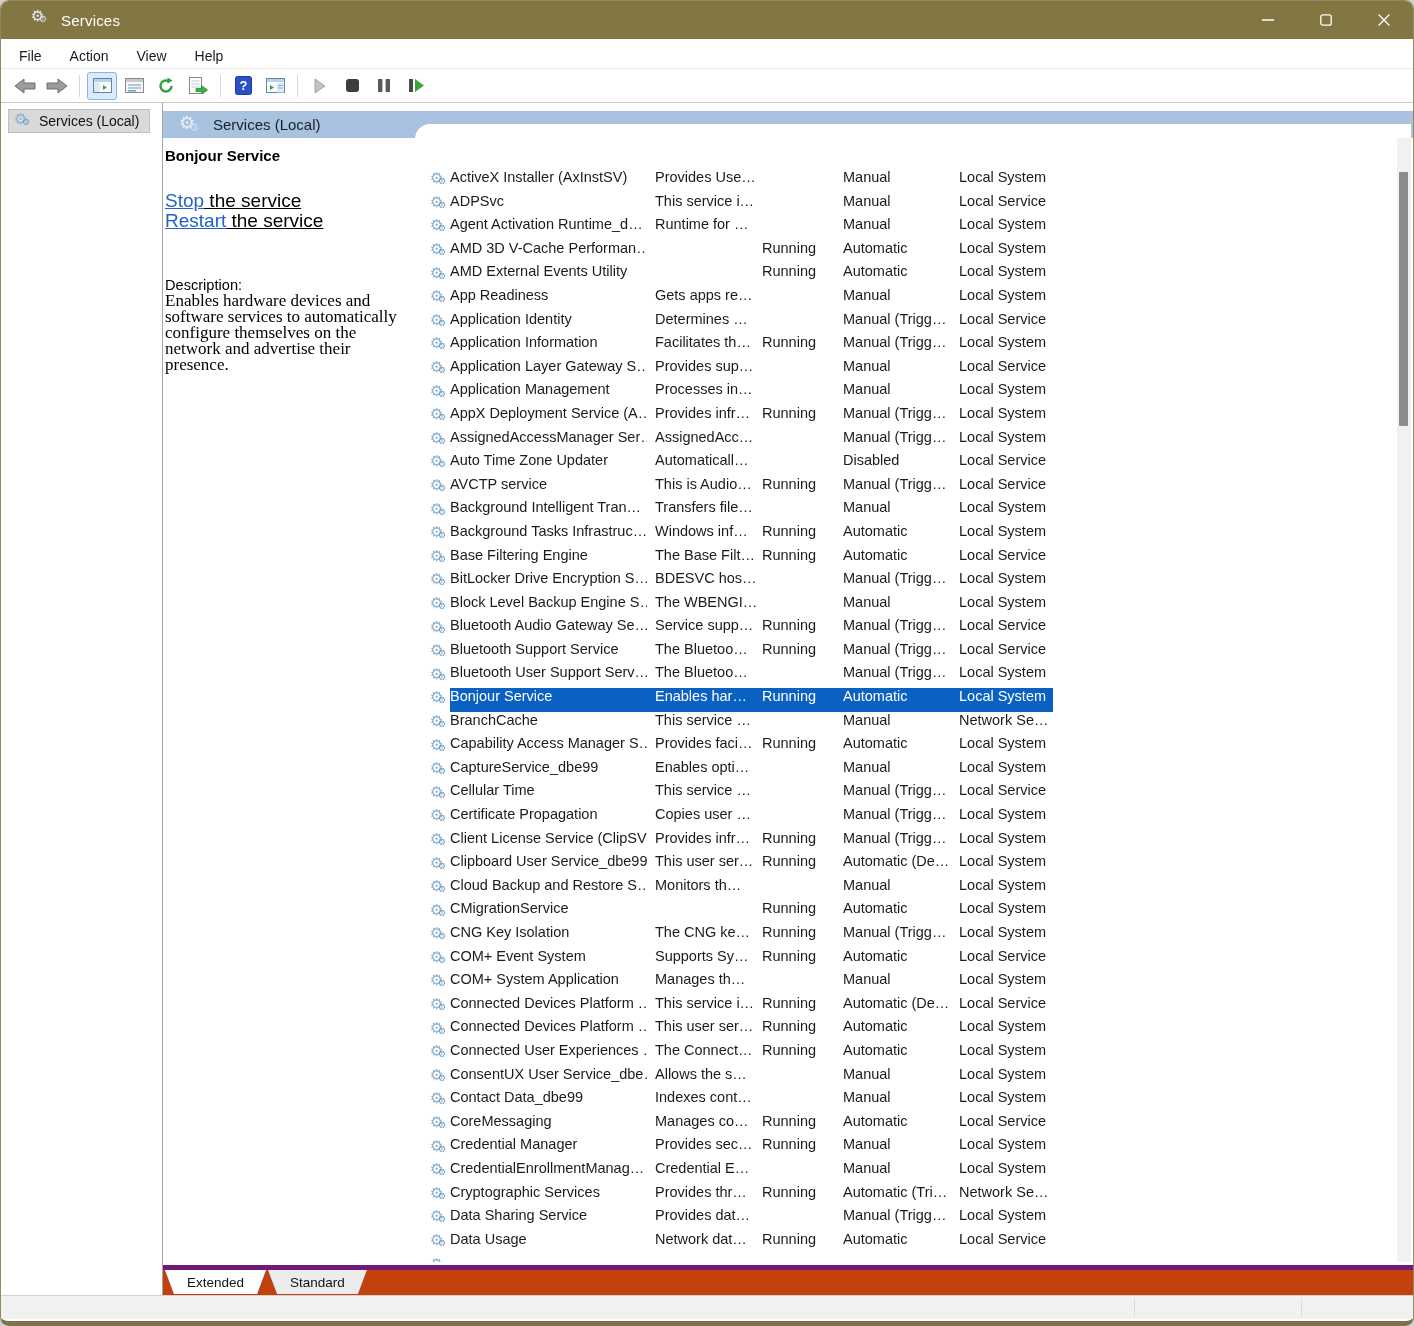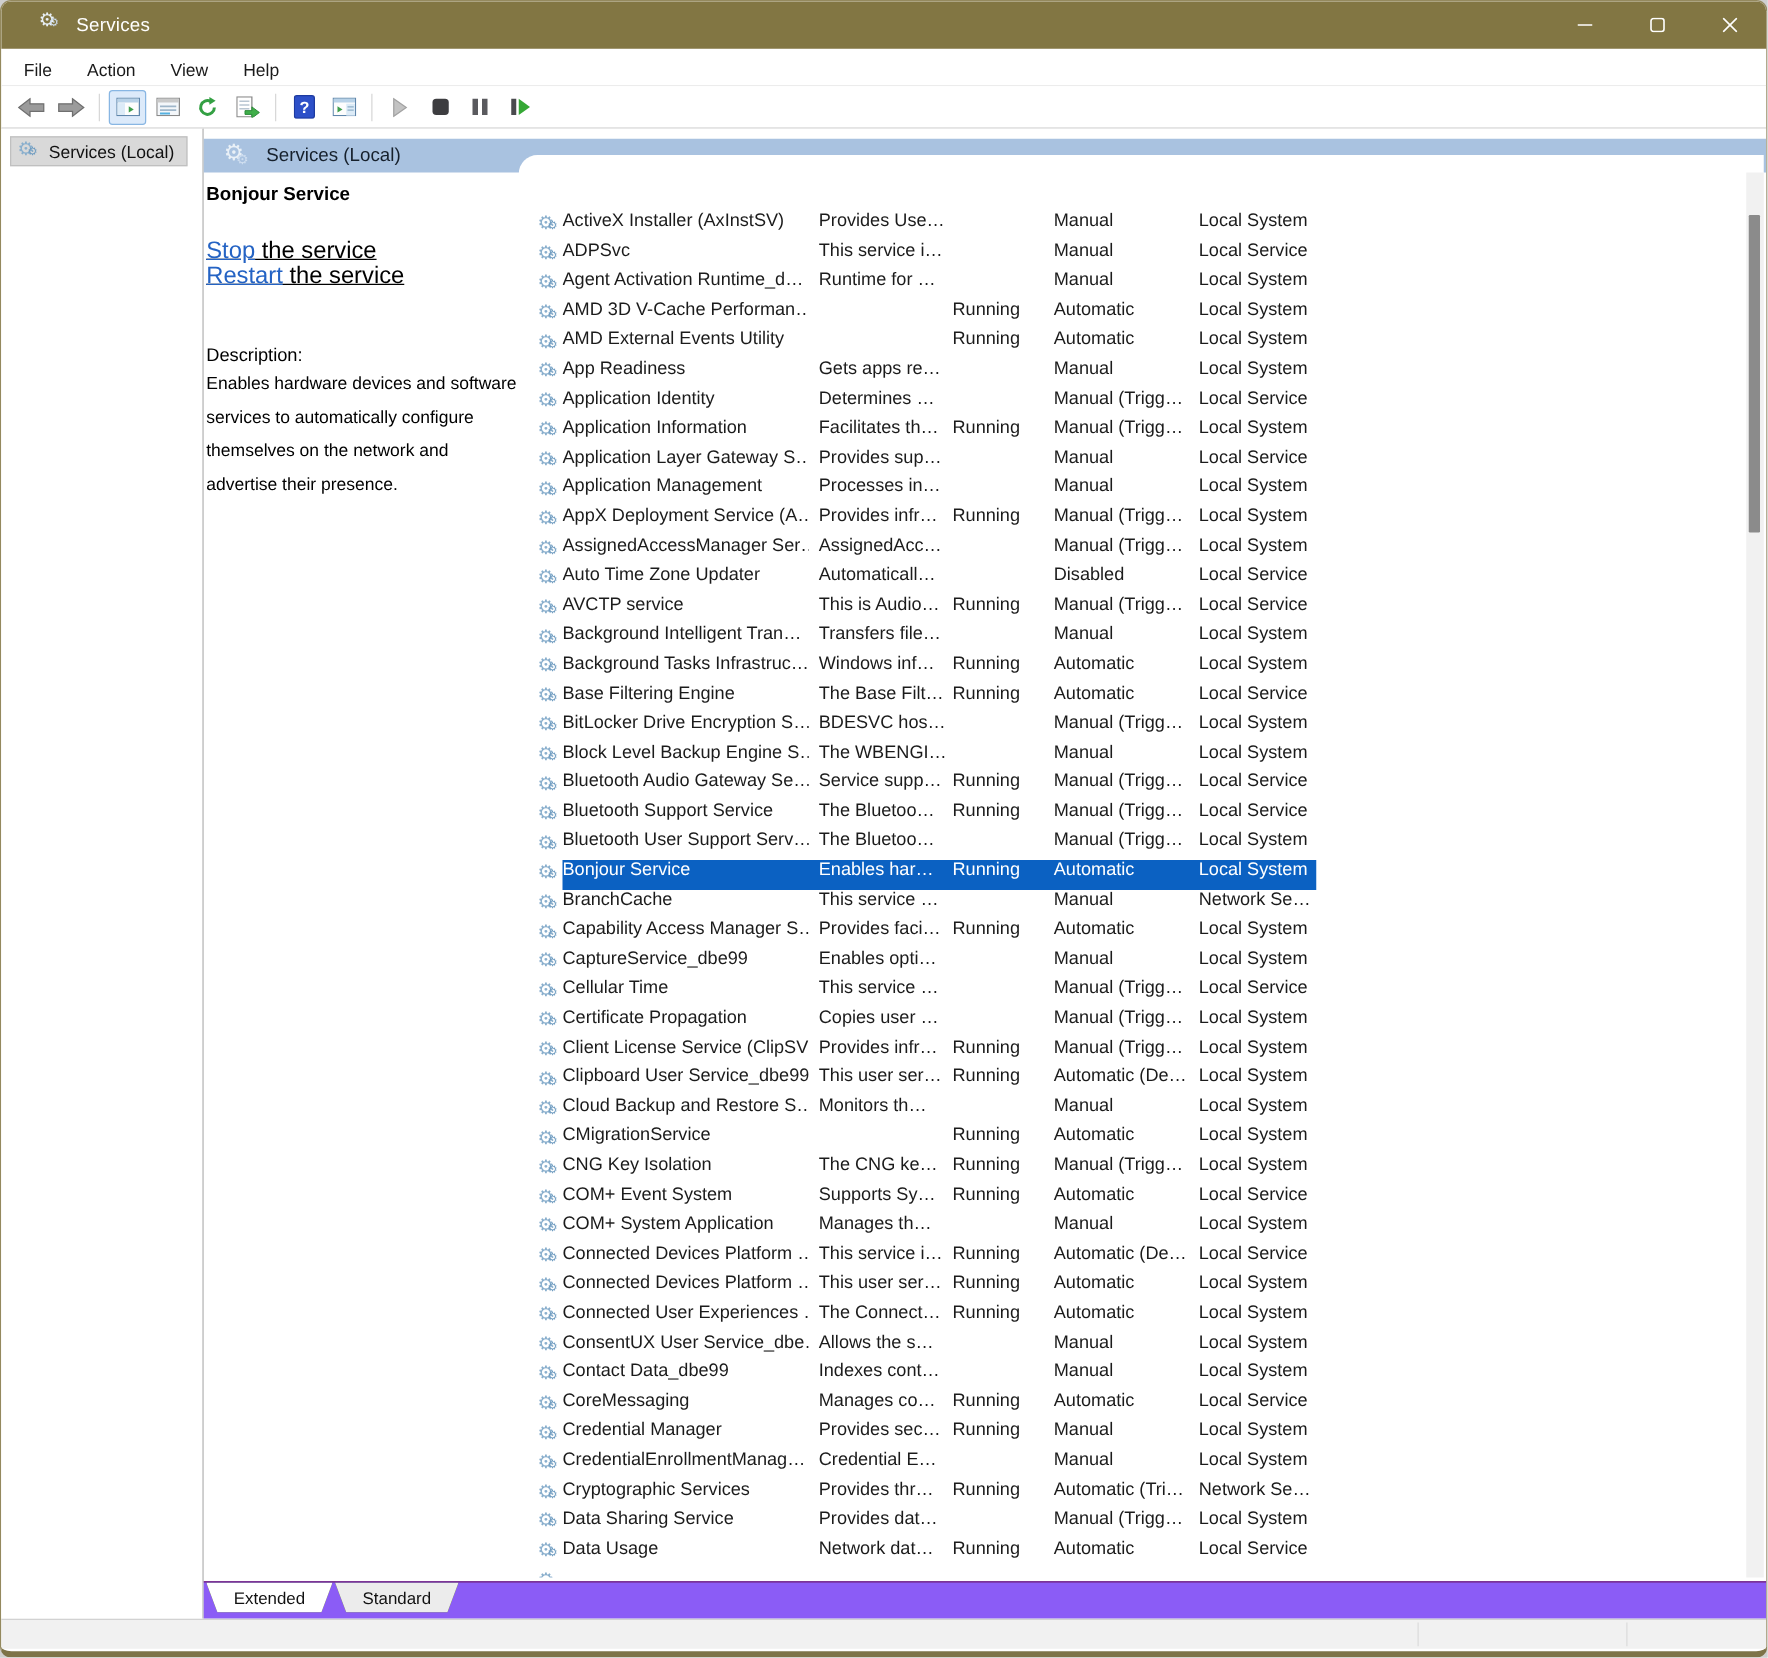--- a/index.html
+++ b/index.html
@@ -28,21 +28,21 @@
   
   .band{position:absolute;top:8px;left:0;right:0;height:27px;background:#a9c2e0;display:flex;align-items:center;}
   .band .gear{margin-left:16px;margin-right:14px;}
   .band .lbl{font-size:15px;color:#16202c;}
   
   .taskpad{position:absolute;top:36px;left:2px;width:250px;color:#000;}
   .tp-title{font-size:15px;font-weight:bold;margin-top:8px;}
   .tp-links{margin-top:27px;font-size:19px;line-height:19.5px;text-decoration:underline;}
   .tp-links a{color:#2463c4;text-decoration:underline;}
   .tp-desc-label{margin-top:47px;font-size:14.6px;}
-  .tp-desc{font-size:14px;line-height:27px;margin-top:0;}
+  .tp-desc{font-size:17px;line-height:16px;margin-top:0;font-family:Liberation Serif, serif;}
   
   .list-panel{position:absolute;top:21px;left:252px;right:2px;bottom:30px;background:#fff;border-top-left-radius:15px;}
   .lv-header{position:absolute;top:14px;left:0;right:14px;height:31px;display:flex;font-size:14.5px;color:#1a1a1a;}
   .hcell{box-sizing:border-box;display:flex;align-items:center;border-right:1px solid #ebebeb;position:relative;}
   .hcell.h-name{width:232px;padding-left:19px;}
   .hcell.h-desc{width:110px;padding-left:8px;}
   .hcell.h-status{width:78px;padding-left:5px;}
   .hcell.h-startup{width:117px;padding-left:8px;}
   .hcell.h-logon{width:101px;padding-left:7px;}
   .sort-caret{position:absolute;top:2px;left:115px;width:7px;height:7px;border-left:1px solid #5a5a5a;border-top:1px solid #5a5a5a;transform:rotate(45deg);}
@@ -63,21 +63,21 @@
   
   .gear{position:relative;width:17px;height:17px;display:inline-block;}
   .gear .g1{position:absolute;left:0;top:-3px;font-family:"DejaVu Sans",sans-serif;font-size:15px;color:#8aafcd;}
   .gear .g2{position:absolute;left:8px;top:4px;font-family:"DejaVu Sans",sans-serif;font-size:9px;color:#6f9cc0;}
   .gear.light .g1{color:#e9f0f7;}
   .gear.light .g2{color:#cfdef0;}
   .gear.big{width:20px;height:20px;}
   .gear.big .g1{font-size:18px;}
   .gear.big .g2{font-size:11px;left:10px;top:6px;}
   
-  .tabstrip{position:absolute;left:0;right:0;bottom:0;height:30px;background:#8b5cf6;border-top:1px solid #701a75;display:flex;align-items:flex-start;padding-left:2px;box-sizing:border-box;}
+  .tabstrip{position:absolute;left:0;right:0;bottom:0;height:30px;background:#c2410c;border-top:5px solid #701a75;display:flex;align-items:flex-start;padding-left:2px;box-sizing:border-box;}
   .tab-wrap{filter:drop-shadow(0 0 0.6px #6e6e6e) drop-shadow(0 0 0.4px #6e6e6e);margin-right:2px;}
   .tab{clip-path:polygon(0 0,100% 0,calc(100% - 9px) 100%,9px 100%);height:24px;padding:0 22px;display:flex;align-items:center;font-size:13.5px;color:#111;background:#ececec;}
   .tab.active{background:#ffffff;}
   
   .statusbar{position:relative;height:23px;background:#f1f1f1;border-top:1px solid #d2d2d2;}
   .sb-sep{position:absolute;top:2px;bottom:2px;width:1px;background:#dcdcdc;}
   svg{display:block;}
 </style>
 </head>
 <body>

